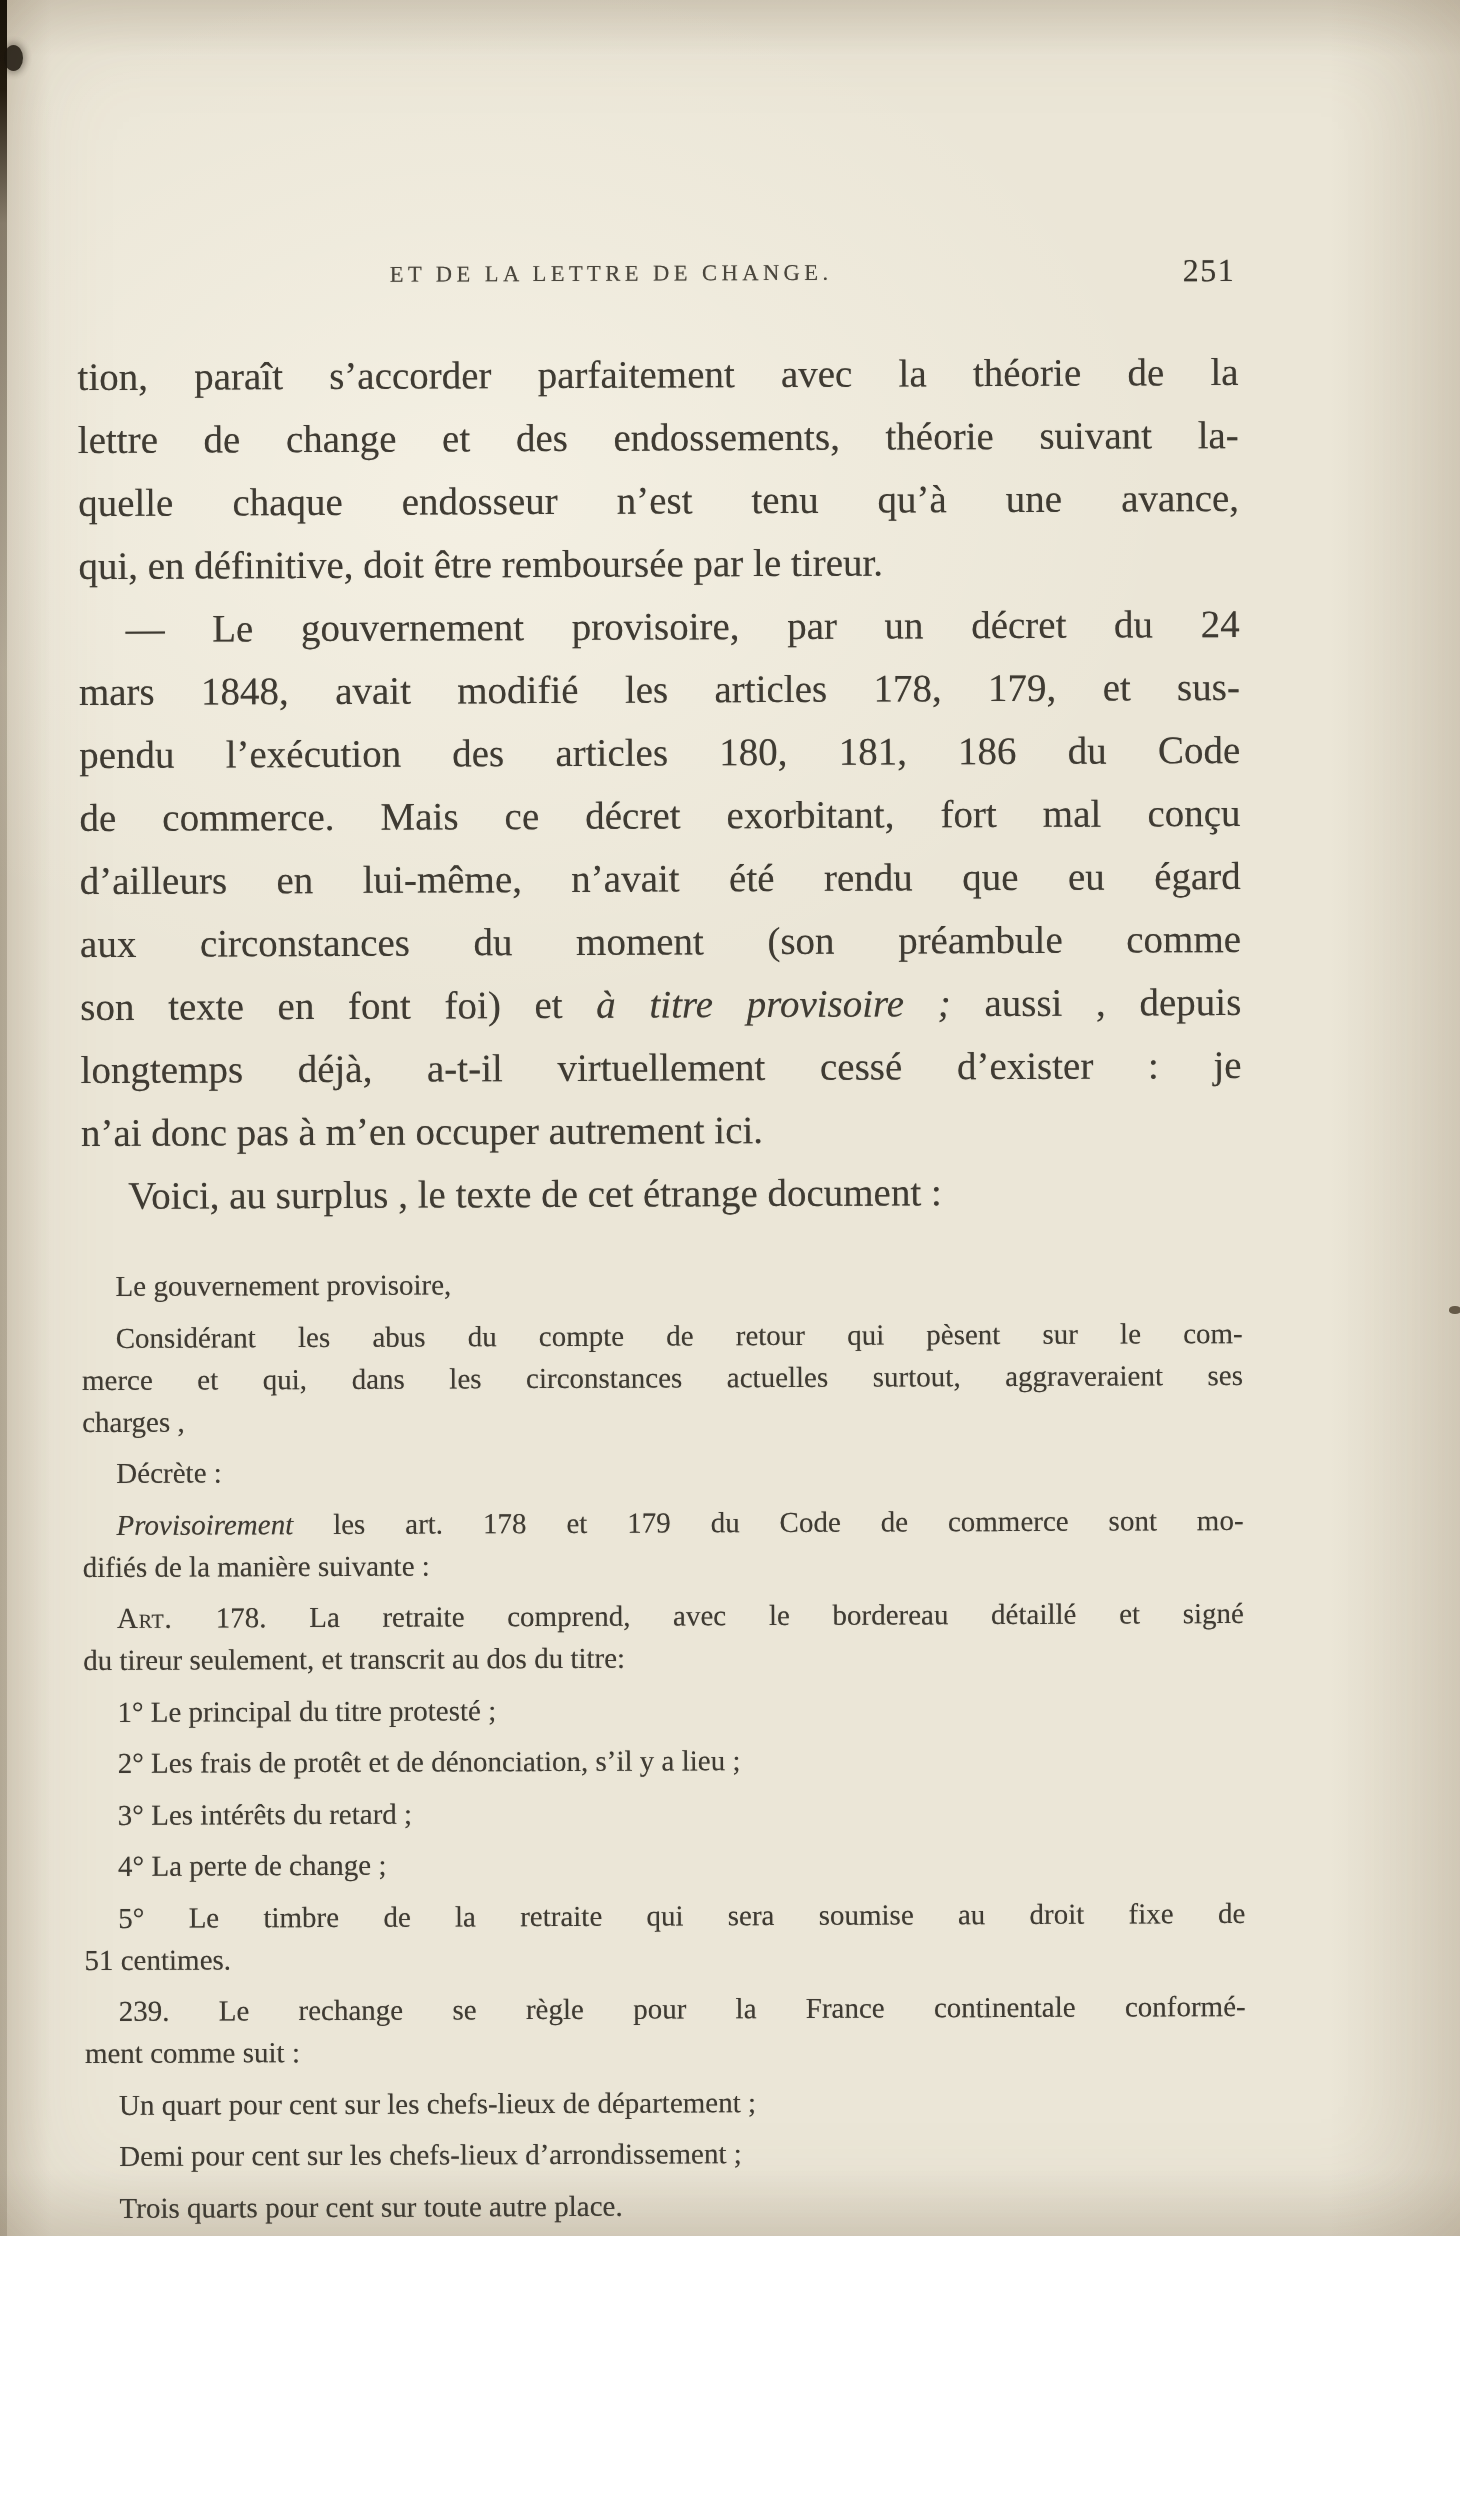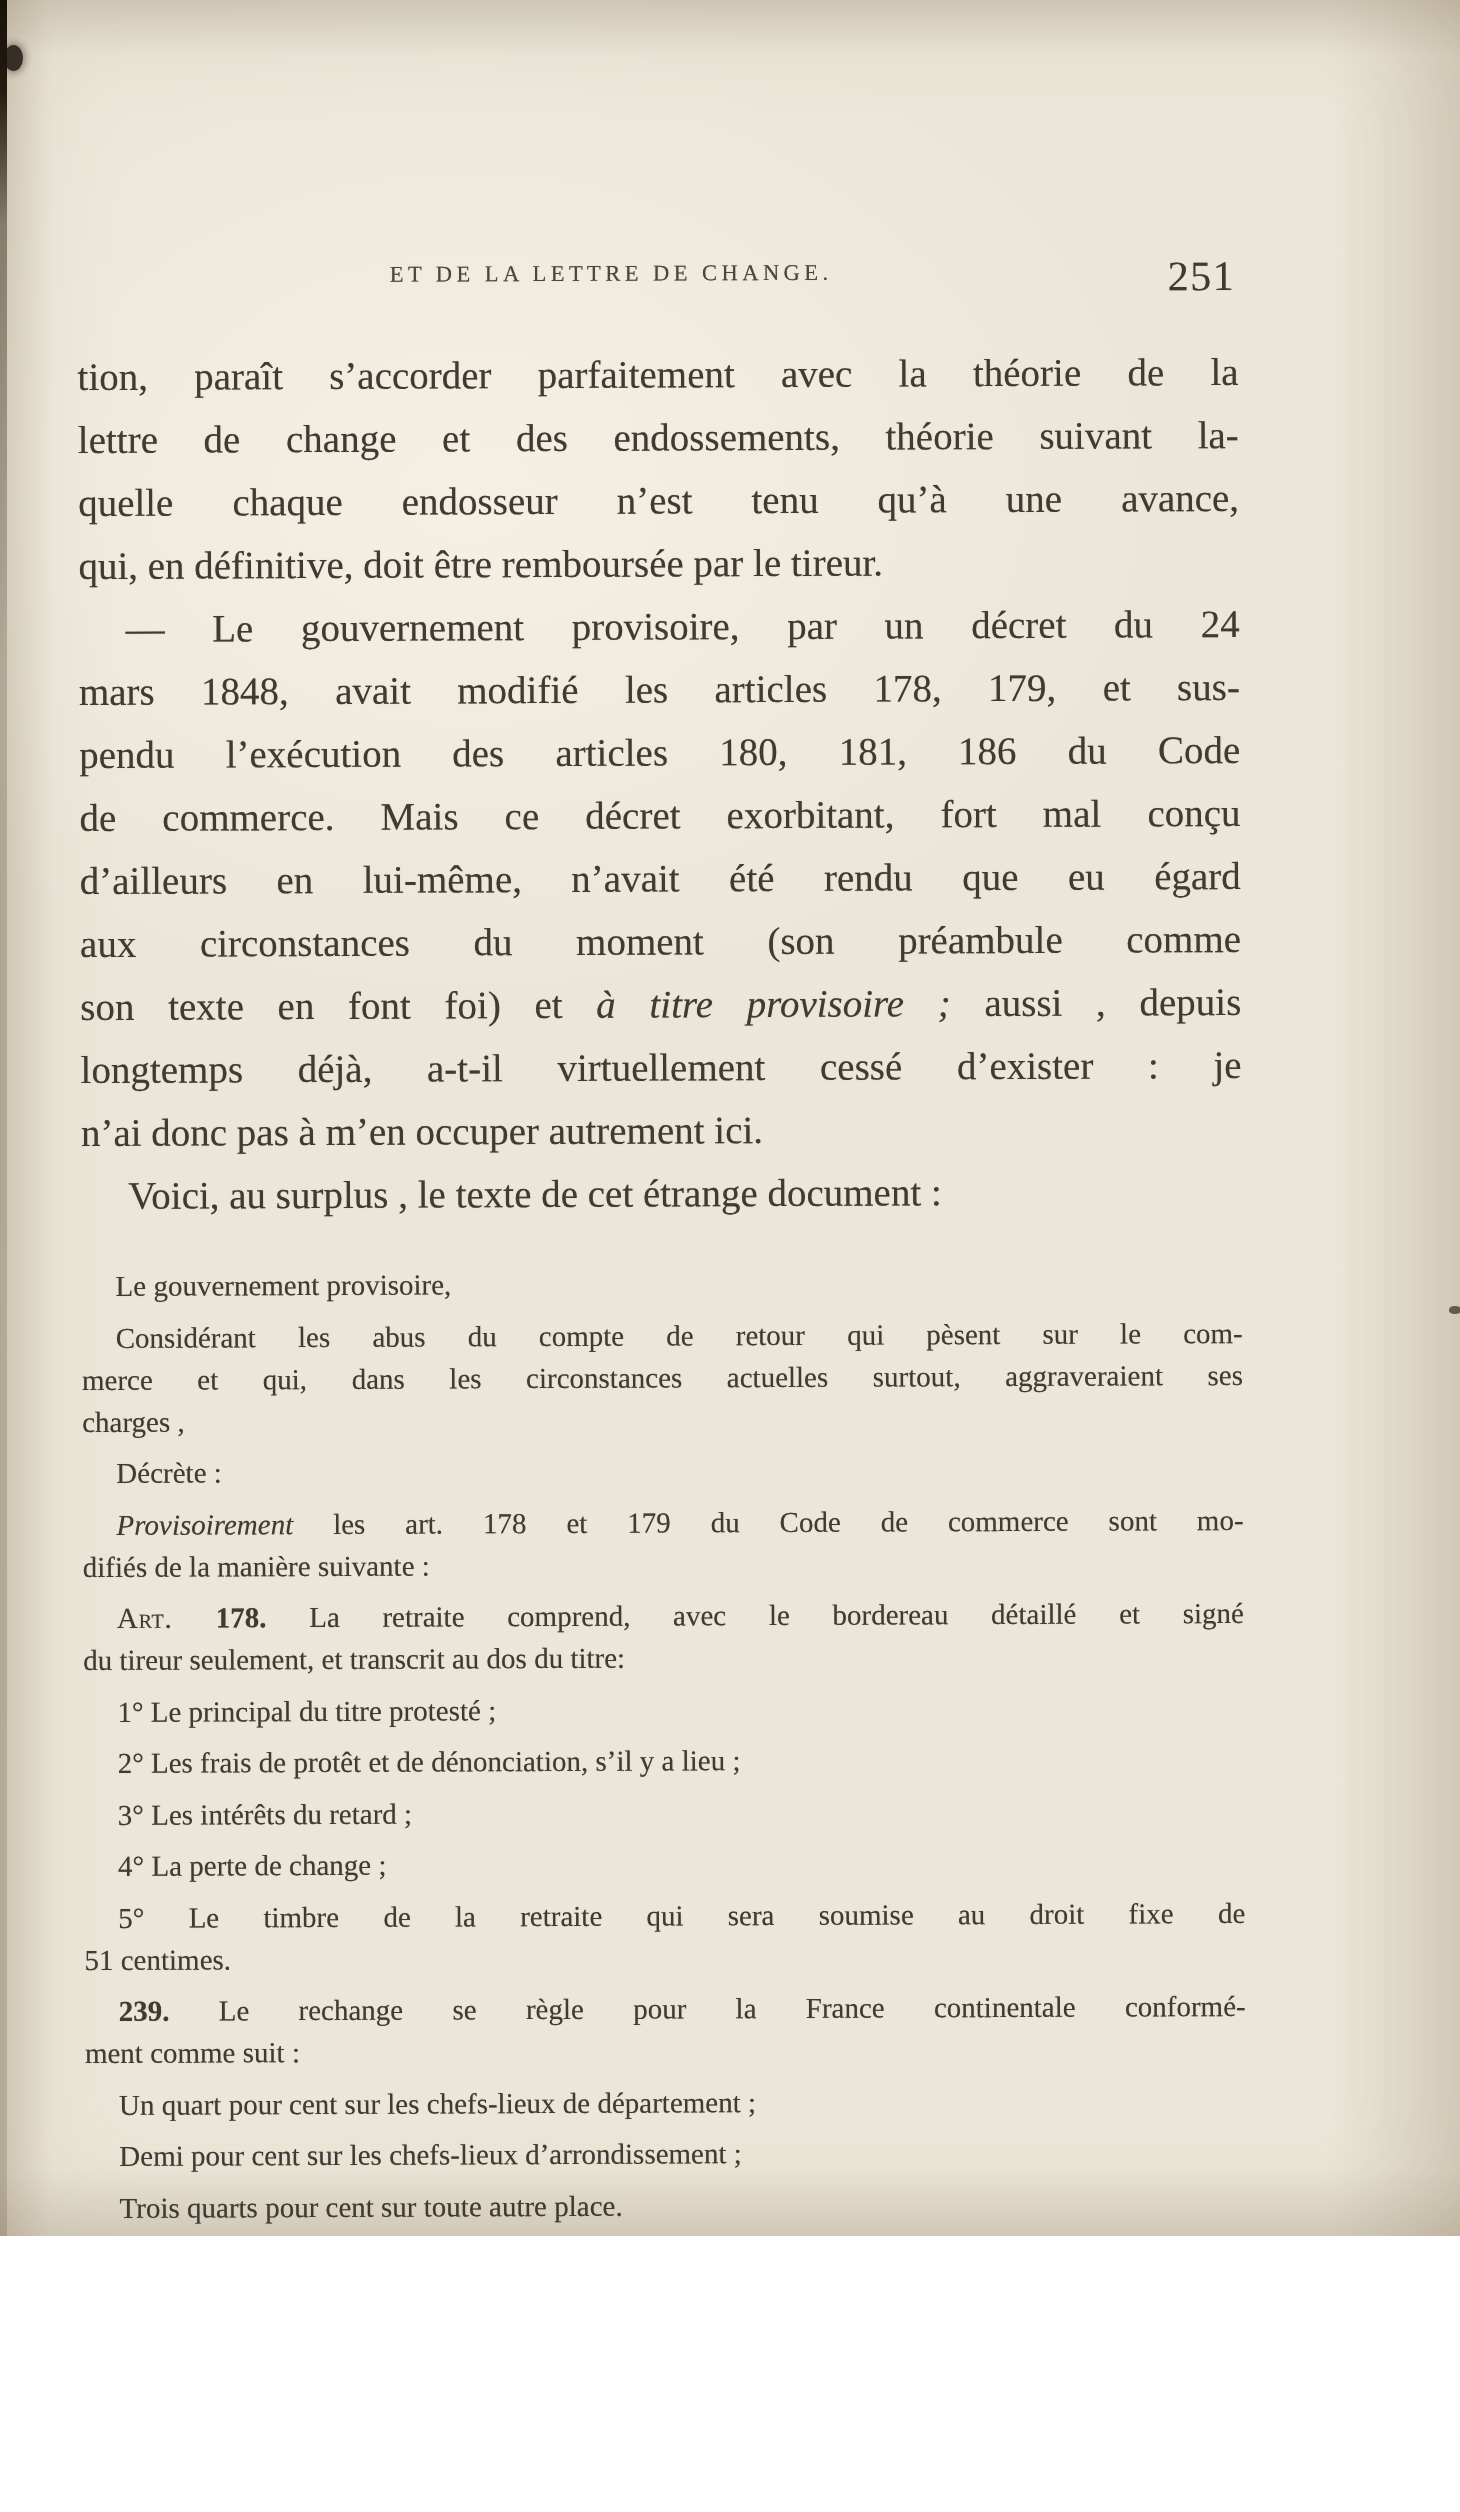--- a/index.html
+++ b/index.html
@@ -51,32 +51,32 @@
   }
   .header-row { position: relative; height: 41px; margin-bottom: 47px; }
   .running-title {
     position: absolute; left: 46%; top: 5.8px;
     transform: translateX(-50%);
     font-size: 22.6px; letter-spacing: 4.4px;
     color: #4a463d; white-space: nowrap;
   }
   .page-number {
     position: absolute; right: 2.9px; top: 0;
-    font-size: 42px; letter-spacing: 1.5px; color: #3d3931;
+    font-size: 32px; letter-spacing: 1.5px; color: #3d3931;
   }
   .tline { text-align: justify; text-align-last: justify; }
   .tline.endline { text-align-last: left; }
   .para.body .tline { font-size: 39px; line-height: 63px; }
   .para.quote .tline { font-size: 29px; line-height: 42px; }
   .para.body .tline.indent { text-indent: 47px; }
   .para.quote .tline.indent { text-indent: 34px; }
   .para.body + .para.quote { margin-top: 38px; }
   .para.quote + .para.quote { margin-top: 9.5px; }
   span.i { font-style: italic; }
-  span.b { font-weight: bold; }
+  span.b { font-weight: normal; }
   span.sc { font-variant: small-caps; letter-spacing: 0.7px; margin-top: 20px; }
 </style>
 </head>
 <body>
 
 <div class="page">
   <div class="spine-edge"></div>
   <div class="corner-mark"></div>
   <div class="edge-speck"></div>
   <div class="bottom-edge-line"></div>

